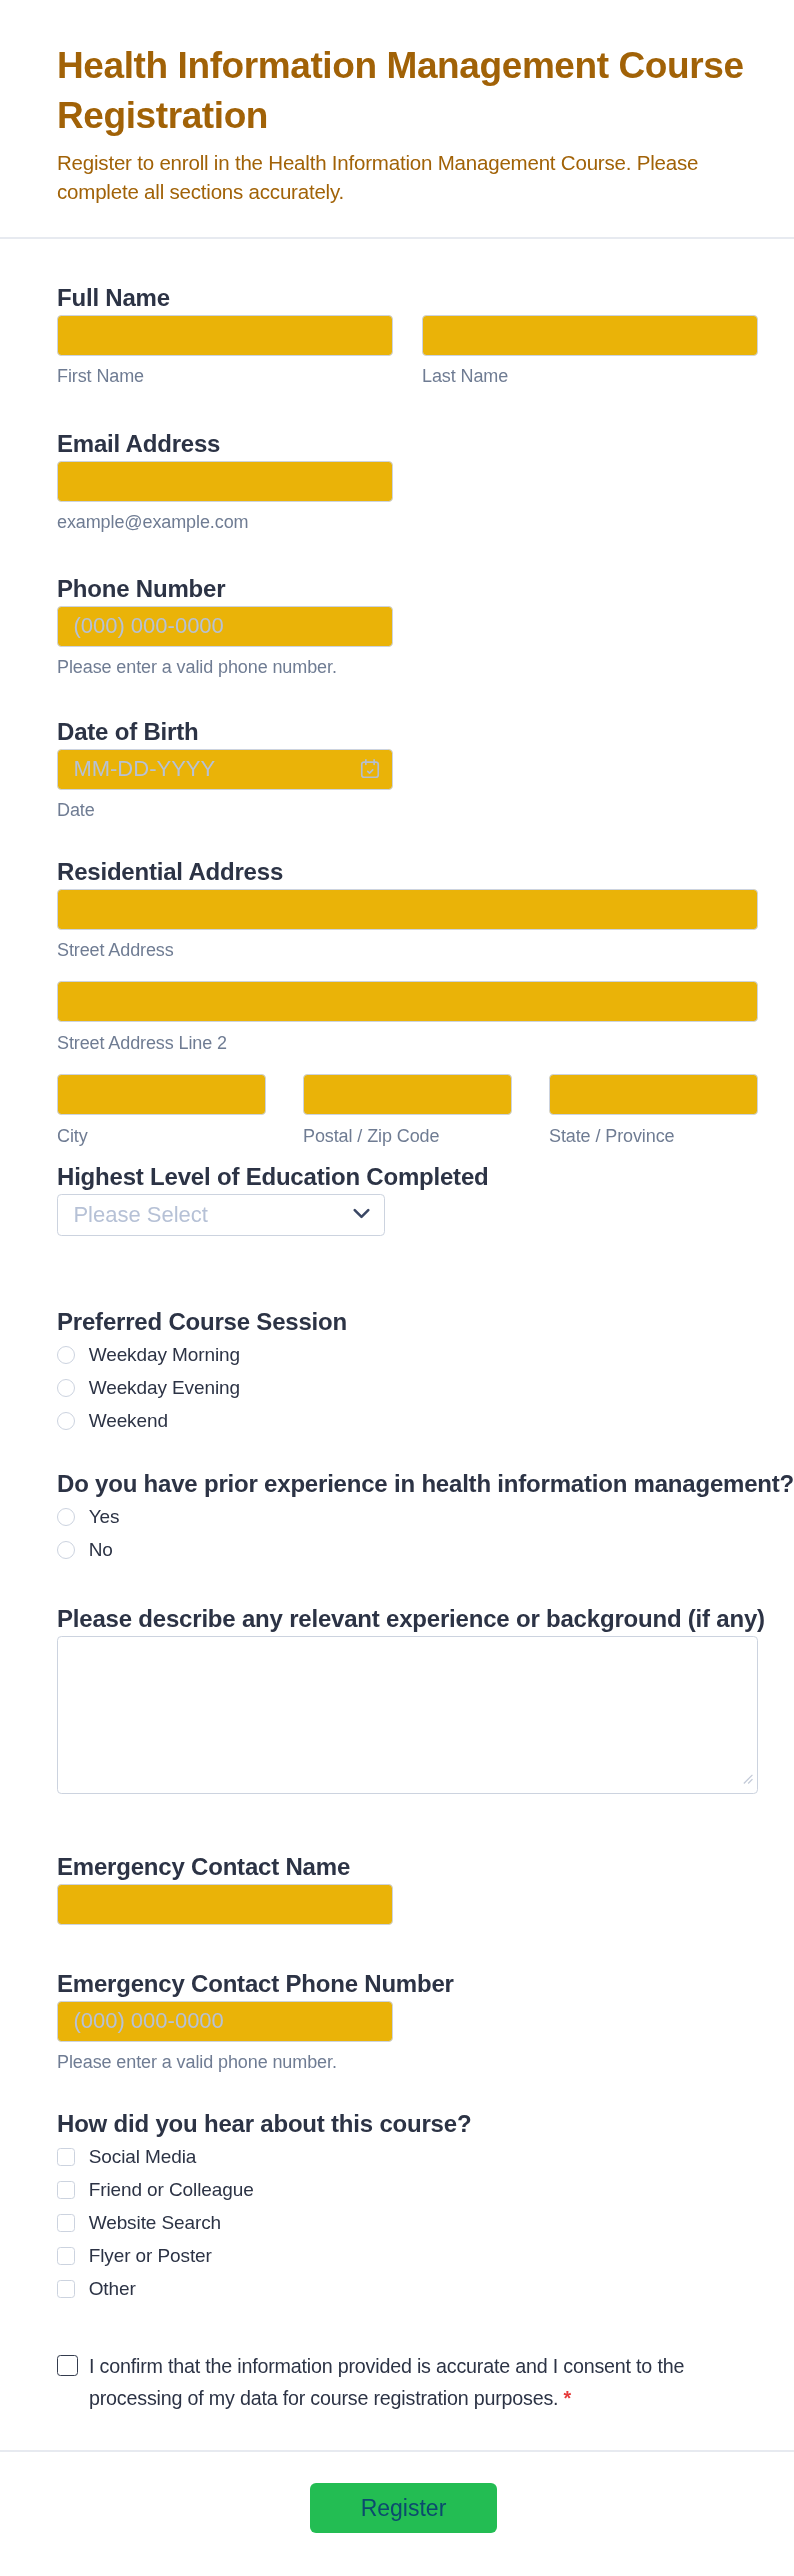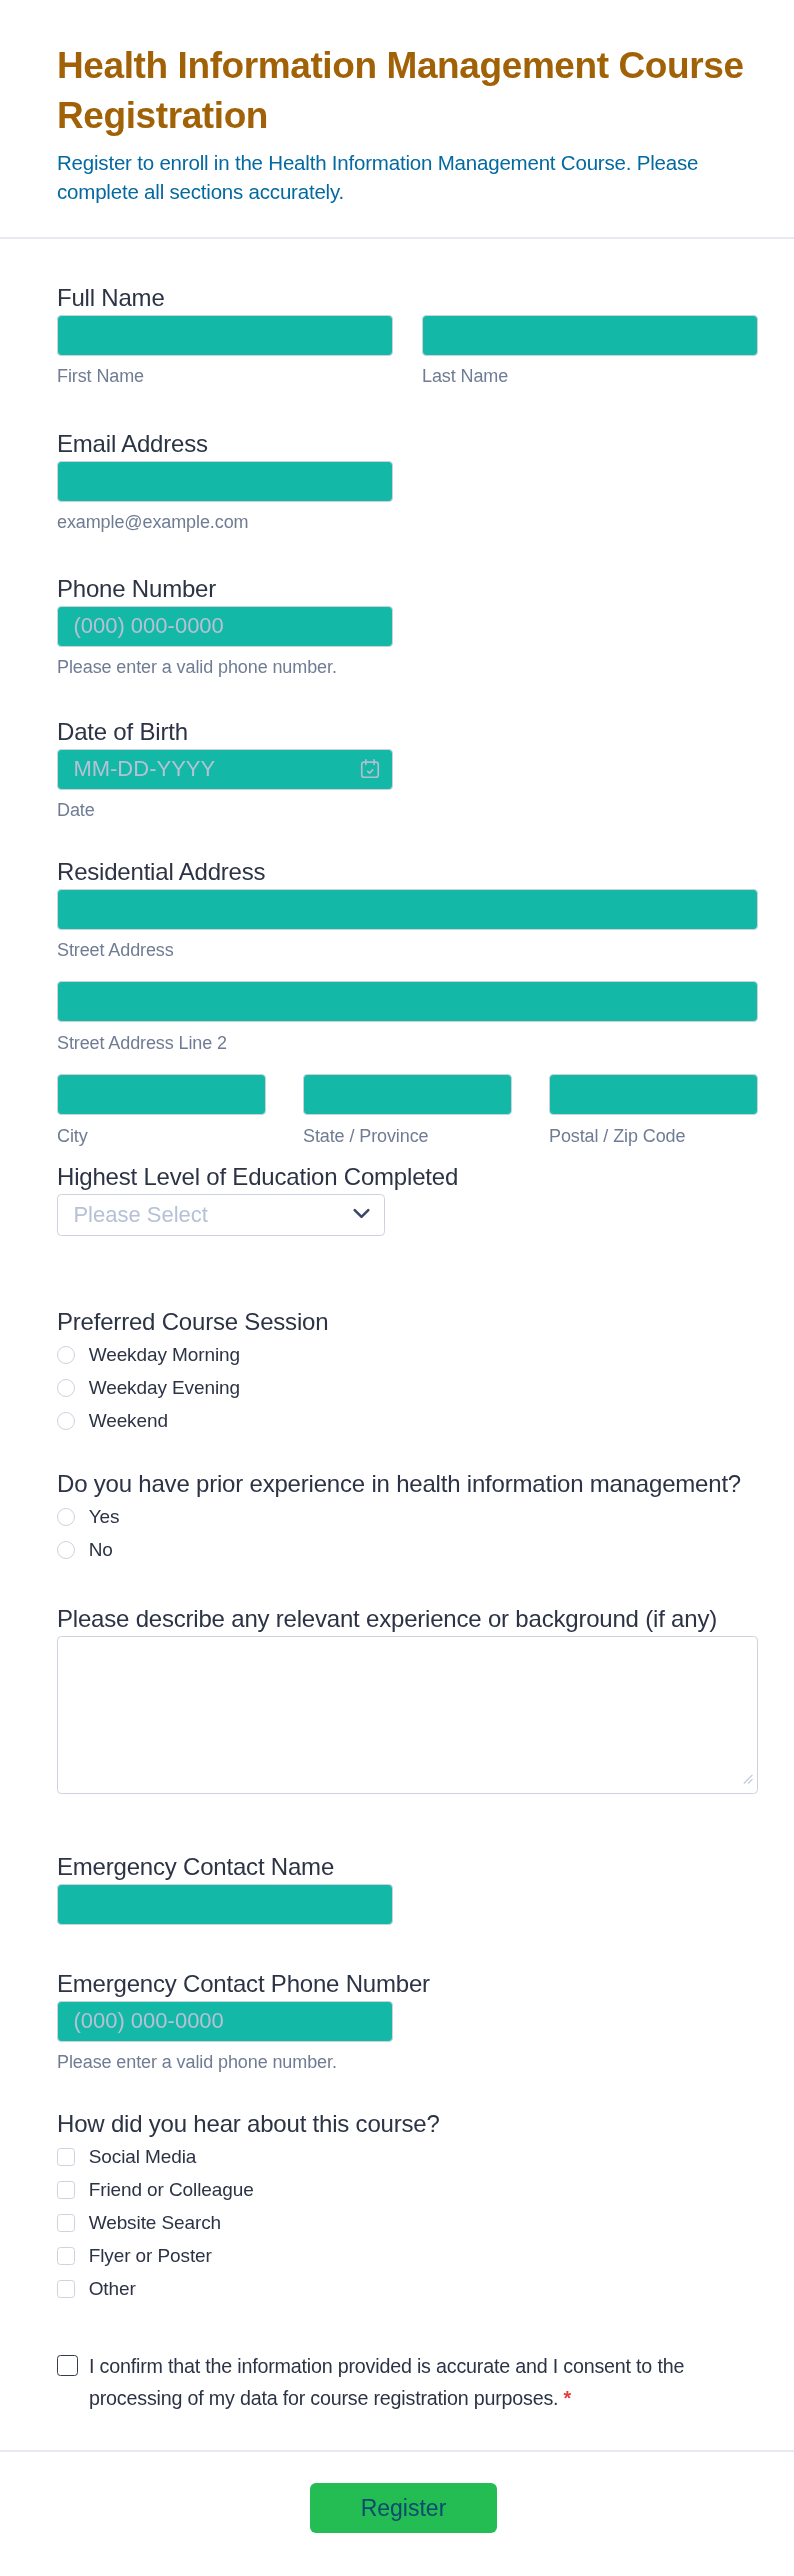--- a/index.html
+++ b/index.html
@@ -1,29 +1,29 @@
 <!DOCTYPE html>
 <html style="font-size:13.7px"><head>
 <meta charset="utf-8">
 <style>
   html,body{margin:0;padding:0;background:#ffffff;overflow:hidden;}
   body{width:795px;height:2576px;font-family:"Liberation Sans","DejaVu Sans",sans-serif;color:#2c3345;}
   .page{position:relative;width:795px;height:2576px;background:#fff;}
 
   .header{position:absolute;left:57px;top:41px;width:726px;}
   .form-title{margin:0;font-size:37px;line-height:50px;font-weight:700;color:#a16207;letter-spacing:-0.4px;max-width:726px;}
-  .form-subtitle{margin:6.8px 0 0 0;font-size:20.5px;line-height:29px;color:#0369a1;letter-spacing:-0.2px;max-width:726px;}
+  .form-subtitle{margin:6.8px 0 0 0;font-size:20.5px;line-height:29px;color:#a16207;letter-spacing:-0.2px;max-width:726px;}
 
   .divider{position:absolute;left:0;width:795px;height:1.7px;background:#e7eaf0;}
 
   .group{position:absolute;left:57px;width:701px;}
-  .q-label{font-size:24px;line-height:31px;font-weight:400;color:#2c3345;letter-spacing:-0.2px;white-space:nowrap;}
+  .q-label{font-size:24px;line-height:31px;font-weight:700;color:#2c3345;letter-spacing:-0.2px;white-space:nowrap;}
 
   .text-input{display:block;box-sizing:border-box;height:41px;width:100%;border:1.7px solid #ccd3df;border-radius:4.3px;
-    font-family:inherit;font-size:22px;color:#2c3345;padding:0 15.4px;outline:none;background:#14b8a6;}
+    font-family:inherit;font-size:22px;color:#2c3345;padding:0 15.4px;outline:none;background:#eab308;}
   .text-input::placeholder{color:#b6c1d6;opacity:1;}
   .half{width:336px;}
   .mt2{margin-top:1.7px;}
   .sublabel{margin-top:10.3px;font-size:18px;color:#6f7c93;letter-spacing:-0.1px;}
 
   .row2{display:flex;gap:29px;margin-top:1.7px;}
   .row2 .col{flex:1;}
   .row3{display:flex;gap:37px;margin-top:1.7px;}
   .row3 .col{flex:1;}
 
@@ -114,25 +114,25 @@
     <div class="sublabel">Street Address</div>
     <input class="text-input" type="text" style="margin-top: 20.5px;">
     <div class="sublabel">Street Address Line 2</div>
     <div class="row3" style="margin-top:20.5px">
       <div class="col">
         <input class="text-input" type="text" style="">
         <div class="sublabel">City</div>
       </div>
       <div class="col">
         <input class="text-input" type="text" style="">
+        <div class="sublabel">Postal / Zip Code</div>
+      </div>
+      <div class="col">
+        <input class="text-input" type="text" style="">
         <div class="sublabel">State / Province</div>
-      </div>
-      <div class="col">
-        <input class="text-input" type="text" style="">
-        <div class="sublabel">Postal / Zip Code</div>
       </div>
     </div>
   </section>
 
   <section class="group" style="top:1161px">
     <div class="q-label">Highest Level of Education Completed</div>
     <div class="select">
       <span class="select-text">Please Select</span>
       <span>
         <svg width="17" height="11" viewBox="0 0 20 13" fill="none" stroke="#3a4764" stroke-width="3" stroke-linecap="round" stroke-linejoin="round">

